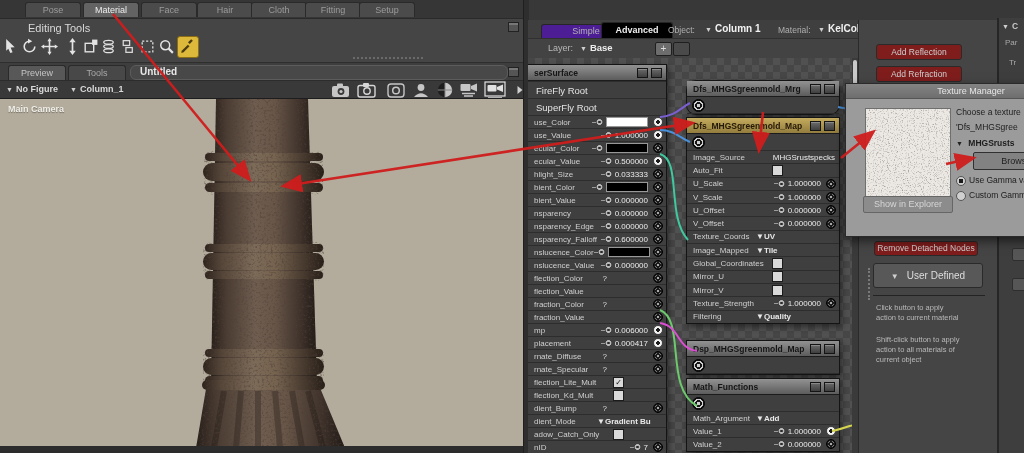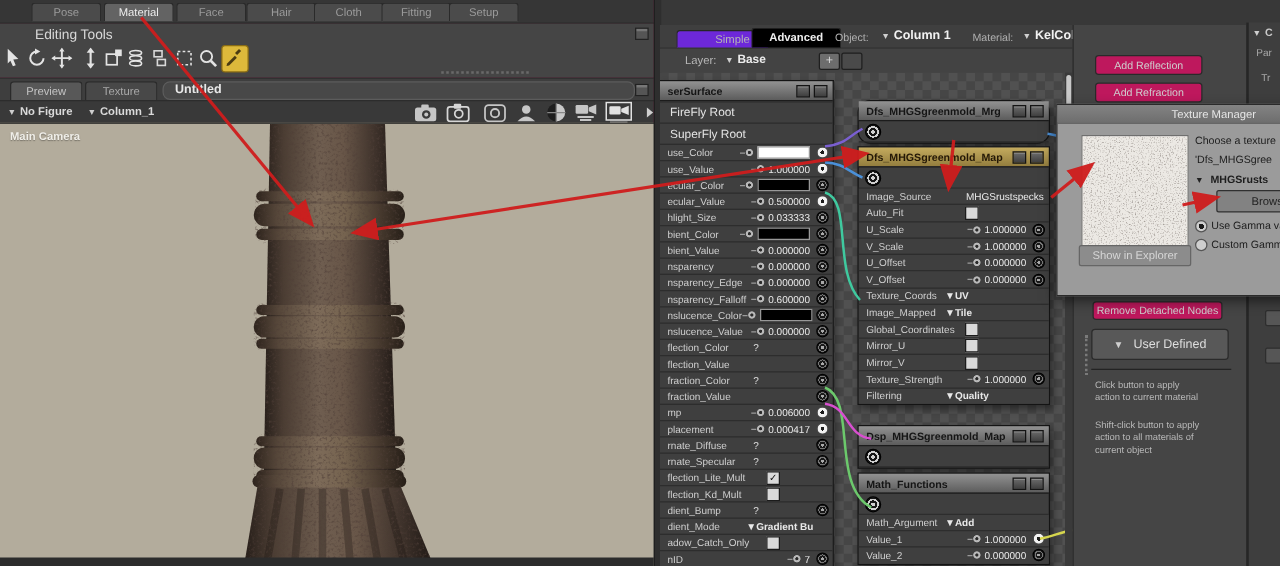--- a/index.html
+++ b/index.html
@@ -1,20 +1,20 @@
 <!DOCTYPE html>
 <html><head>
 <meta charset="utf-8">
 <style>
   html,body{margin:0;padding:0;background:#2c2c2c;}
   .stage{position:relative;width:1024px;height:453px;overflow:hidden;background:#383838;
          font-family:"Liberation Sans",sans-serif;-webkit-font-smoothing:antialiased;}
   .abs{position:absolute;}
   
-  #leftpane{left:0;top:0;width:523px;height:453px;background:#be185d;}
+  #leftpane{left:0;top:0;width:523px;height:453px;background:#f9a8d4;}
   #toptabs{left:0;top:0;width:523px;height:18px;background:#363636;border-bottom:1px solid #2a2a2a;}
   .ttab{position:absolute;top:2px;height:14px;width:54px;background:#4b4b4b;border:1px solid #2a2a2a;
         border-bottom:none;border-radius:3px 3px 0 0;color:#9b9b9b;font-size:9px;text-align:center;line-height:14px;}
   .ttab.on{background:#636363;color:#ededed;}
   #toptabs .ttab:nth-child(1){left:25px}#toptabs .ttab:nth-child(2){left:83px}
   #toptabs .ttab:nth-child(3){left:141px}#toptabs .ttab:nth-child(4){left:197px}
   #toptabs .ttab:nth-child(5){left:251px}#toptabs .ttab:nth-child(6){left:305px}
   #toptabs .ttab:nth-child(7){left:359px}
   #editbar{left:0;top:19px;width:523px;height:43px;background:#454545;}
   #edit-title{left:28px;top:3px;font-size:11px;color:#d8d8d8;}
@@ -38,21 +38,21 @@
   
   #viewport{left:0;top:98px;width:582px;height:355px;background:#b3ac9c;border-top:1px solid #1d1d1d;overflow:hidden;}
   #camlabel{left:8px;top:5px;font-size:9px;font-weight:bold;color:#f0efe9;text-shadow:0 1px 1px rgba(0,0,0,.35);}
   #floor{left:0;top:347px;width:523px;height:8px;background:#2c2c2c;border-bottom:2px solid #4a4a4a;}
   
   #divider{left:523px;top:0;width:5px;height:453px;background:#2e2e2e;border-left:1px solid #1f1f1f;}
   
   #advbar{left:528px;top:20px;width:457px;height:18px;background:#3f3f3f;border-bottom:1px solid #303030;}
   .ptab{position:absolute;border:1px solid #262626;border-bottom:none;border-radius:3px 3px 0 0;
         font-size:9px;text-align:center;color:#b5b5b5;}
-  #tab-simple{left:13px;top:4px;width:56px;height:13px;line-height:13px;background:#6d28d9;padding-left:16px;}
+  #tab-simple{left:13px;top:4px;width:56px;height:13px;line-height:13px;background:#4c1d95;padding-left:16px;}
   #tab-advanced{left:73px;top:2px;width:70px;height:15px;line-height:15px;background:#000000;color:#efefef;font-weight:bold;}
   .small-lab{position:absolute;top:5px;font-size:8.5px;color:#b0b0b0;}
   .big-val{position:absolute;top:3px;font-size:10px;font-weight:bold;color:#f2f2f2;}
   #help-ico{left:424px;top:3px;width:11px;height:11px;border-radius:50%;background:#8f8f8f;color:#2b2b2b;
             font-size:9px;font-weight:bold;text-align:center;line-height:11px;}
   #play-ico{left:440px;top:2px;font-size:10px;color:#eaeaea;}
   #corner-ico{left:452px;top:0px;width:9px;height:8px;background:#666;border:1px solid #222;box-shadow:inset 0 2px 0 #888;}
   #layerbar{left:528px;top:39px;width:330px;height:19px;background:#434343;}
   #layer-lab{left:20px;top:4px;font-size:9px;color:#b8b8b8;}
   #layer-val{left:52px;top:3px;font-size:9.5px;font-weight:bold;color:#ececec;}
@@ -103,21 +103,21 @@
   #node-map .prow{height:12.3px;}
   #node-math .prow{height:12.2px;}
   #node-ps{left:0;top:6px;width:138px;border-left:none;}
   #node-mrg{left:158px;top:22px;width:152px;border-radius:10px;}
   #node-map{left:158px;top:59px;width:152px;}
   #node-dsp{left:158px;top:282px;width:152px;}
   #node-math{left:158px;top:320px;width:152px;}
   #wires{left:528px;top:58px;width:330px;height:395px;pointer-events:none;}
   
   #rightpanel{left:858px;top:20px;width:139px;height:433px;background:#454545;border-left:1px solid #2a2a2a;}
-  .rbtn{position:absolute;border:1px solid #2a2a2a;border-radius:3px;background:#be185d;
+  .rbtn{position:absolute;border:1px solid #2a2a2a;border-radius:3px;background:#7f1d1d;
         color:#cfcfcf;font-size:8.5px;text-align:center;}
   #btn-addrefl{left:17px;top:24px;width:84px;height:14px;line-height:14px;}
   #btn-addrefr{left:17px;top:46px;width:84px;height:14px;line-height:14px;}
   #btn-remove{left:15px;top:221px;width:102px;height:13px;line-height:13px;}
   #btn-udef{left:14px;top:243px;width:108px;height:23px;line-height:23px;background:#585858;
             font-size:10px;color:#dedede;}
   #btn-udef .chev{font-size:8px;margin-right:8px;}
   #rdivider{left:14px;top:275px;width:112px;height:0;border-top:1px solid #232323;}
   .helpline{position:absolute;left:17px;font-size:7.5px;color:#b8b8b8;white-space:nowrap;}
   #grip1{left:9px;top:248px;width:0;height:32px;border-left:2px dotted #7a7a7a;}
@@ -197,21 +197,21 @@
       <span class="tool" id="tool-pick" style="left:177px"><svg viewBox="0 0 16 16">
             <path d="M12.4,2 l1.6,1.6 -3,3 -1.6,-1.6 Z" fill="#4a3b12"></path>
             <path d="M3.5,13 L9.3,7.2 l1.5,1.5 L5,14.5 L3,14.8 Z" fill="#4a3b12"></path>
           </svg></span>
       <span class="collapse" style="left:508px;top:3px"></span>
       <div class="abs" id="dots"></div>
     </div>
 
     <div class="abs" id="docbar">
       <div class="dtab" id="tab-preview">Preview</div>
-      <div class="dtab" id="tab-render">Texture</div>
+      <div class="dtab" id="tab-render">Tools</div>
       <div id="docframe"></div>
       <div class="abs" id="doctitle">Untitled</div>
       <span class="collapse" style="left:508px;top:4px"></span>
     </div>
 
     <div class="abs" id="actorbar">
       <span class="ddl" style="left:6px"><span class="chev">▼</span><span>No Figure</span></span>
       <span class="ddl" style="left:70px"><span class="chev">▼</span><span>Column_1</span></span>
       <span class="camico" style="left:330px"><svg viewBox="0 0 22 18">
             <rect x="2" y="5" width="17" height="11" rx="2" fill="#c6c6c6"></rect>

